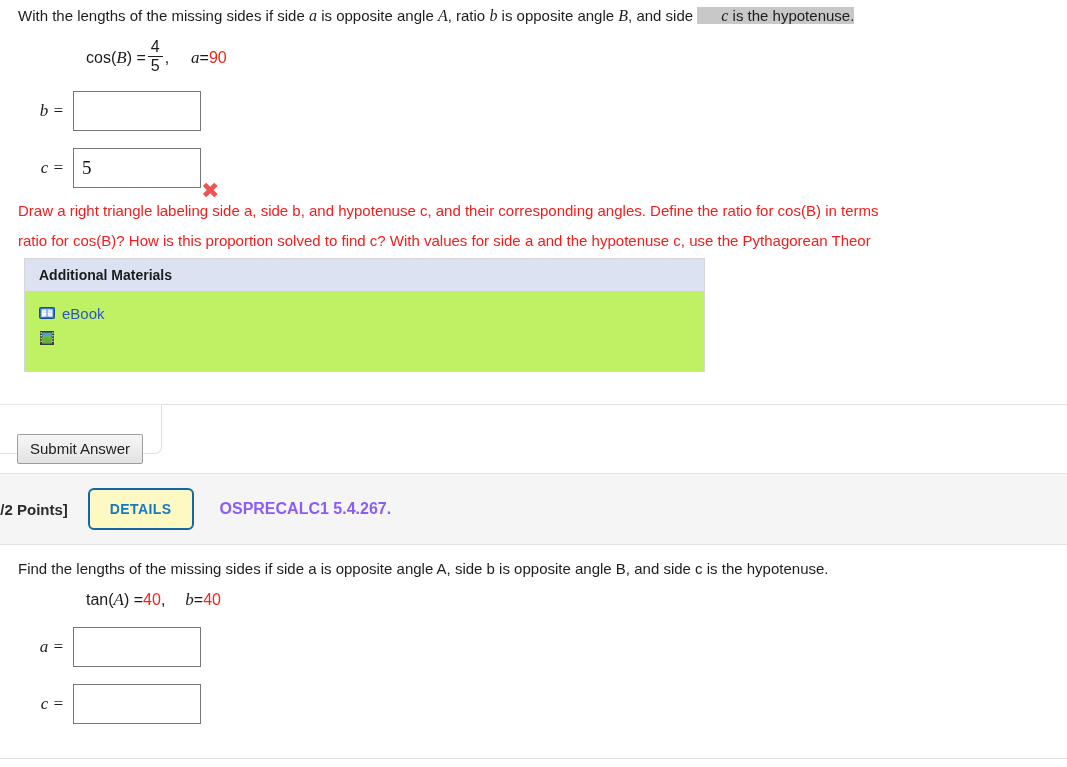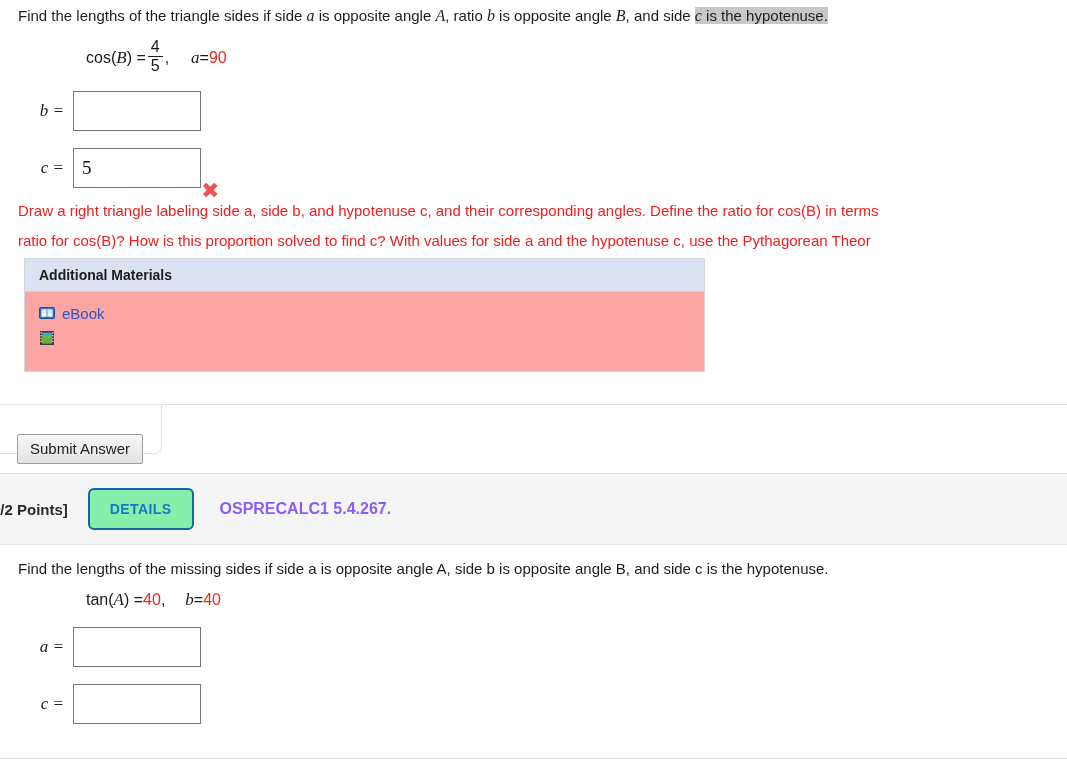--- a/index.html
+++ b/index.html
@@ -18,21 +18,21 @@
   }
 
   
   .prompt {
     font-size: 15px;
     line-height: 20px;
     color: #1d1d1d;
     white-space: nowrap;
   }
   .var { font-style: italic; font-family: "Liberation Serif", serif; font-size: 16px; }
-  .hl { background: #c8c8c8; }
+  .hl { background: #c8c8c8; padding-left: 24px; }
 
   .mathline {
     font-family: "Liberation Sans", sans-serif;
     font-size: 16px;
     white-space: nowrap;
     display: flex;
     align-items: center;
   }
   .mi { font-style: italic; font-family: "Liberation Serif", serif; font-size: 17px; }
   .redval { color: #e8291c; }
@@ -94,21 +94,21 @@
     color: #ec2020;
     font-size: 15px;
     line-height: 26px;
     white-space: nowrap;
   }
 
   
   .am-box {
     position: absolute;
     border: 1px solid #d6d6de;
-    background: #fca5a5;
+    background: #bef264;
     box-sizing: border-box;
   }
   .am-head {
     background: #dde2f3;
     border-bottom: 1px solid #ccd1e6;
     font-weight: bold;
     font-size: 14px;
     color: #1b1b1b;
     padding: 8px 12px 8px 14px;
   }
@@ -159,21 +159,21 @@
   }
   .points {
     font-weight: bold;
     font-size: 15px;
     color: #2b2b2b;
     white-space: nowrap;
   }
   .details-btn {
     border: 2px solid #1268a3;
     border-radius: 6px;
-    background: #86efac;
+    background: #fef9c3;
     color: #1579c4;
     font-weight: bold;
     font-size: 14px;
     letter-spacing: .4px;
     padding: 11px 20px;
     margin-left: 20px;
     cursor: pointer;
   }
   .qcode {
     font-weight: bold;
@@ -190,21 +190,21 @@
     height: 1px;
     background: #e2e2e2;
   }
 
   .icon { width: 16px; height: 16px; display: inline-block; flex: 0 0 16px; }
 </style>
 </head>
 <body>
 
 <div class="prompt" style="position:absolute; left:18px; top:6px;">
-  <span>Find the lengths of the triangle sides if side </span><span class="var">a</span><span> is opposite angle </span><span class="var">A</span><span>, ratio </span><span class="var">b</span><span> is opposite angle </span><span class="var">B</span><span>, and side </span><span class="hl"><span class="var">c</span><span> is the hypotenuse.</span></span>
+  <span>With the lengths of the missing sides if side </span><span class="var">a</span><span> is opposite angle </span><span class="var">A</span><span>, ratio </span><span class="var">b</span><span> is opposite angle </span><span class="var">B</span><span>, and side </span><span class="hl"><span class="var">c</span><span> is the hypotenuse.</span></span>
 </div>
 
 <div class="mathline" style="position:absolute; left:86px; top:40px;">
   <span>cos(</span>
     <span class="mi">B</span>
     <span>) = </span>
   <span class="frac">
     <span class="num">4</span>
     <span class="bar"></span>
     <span class="den">5</span>

